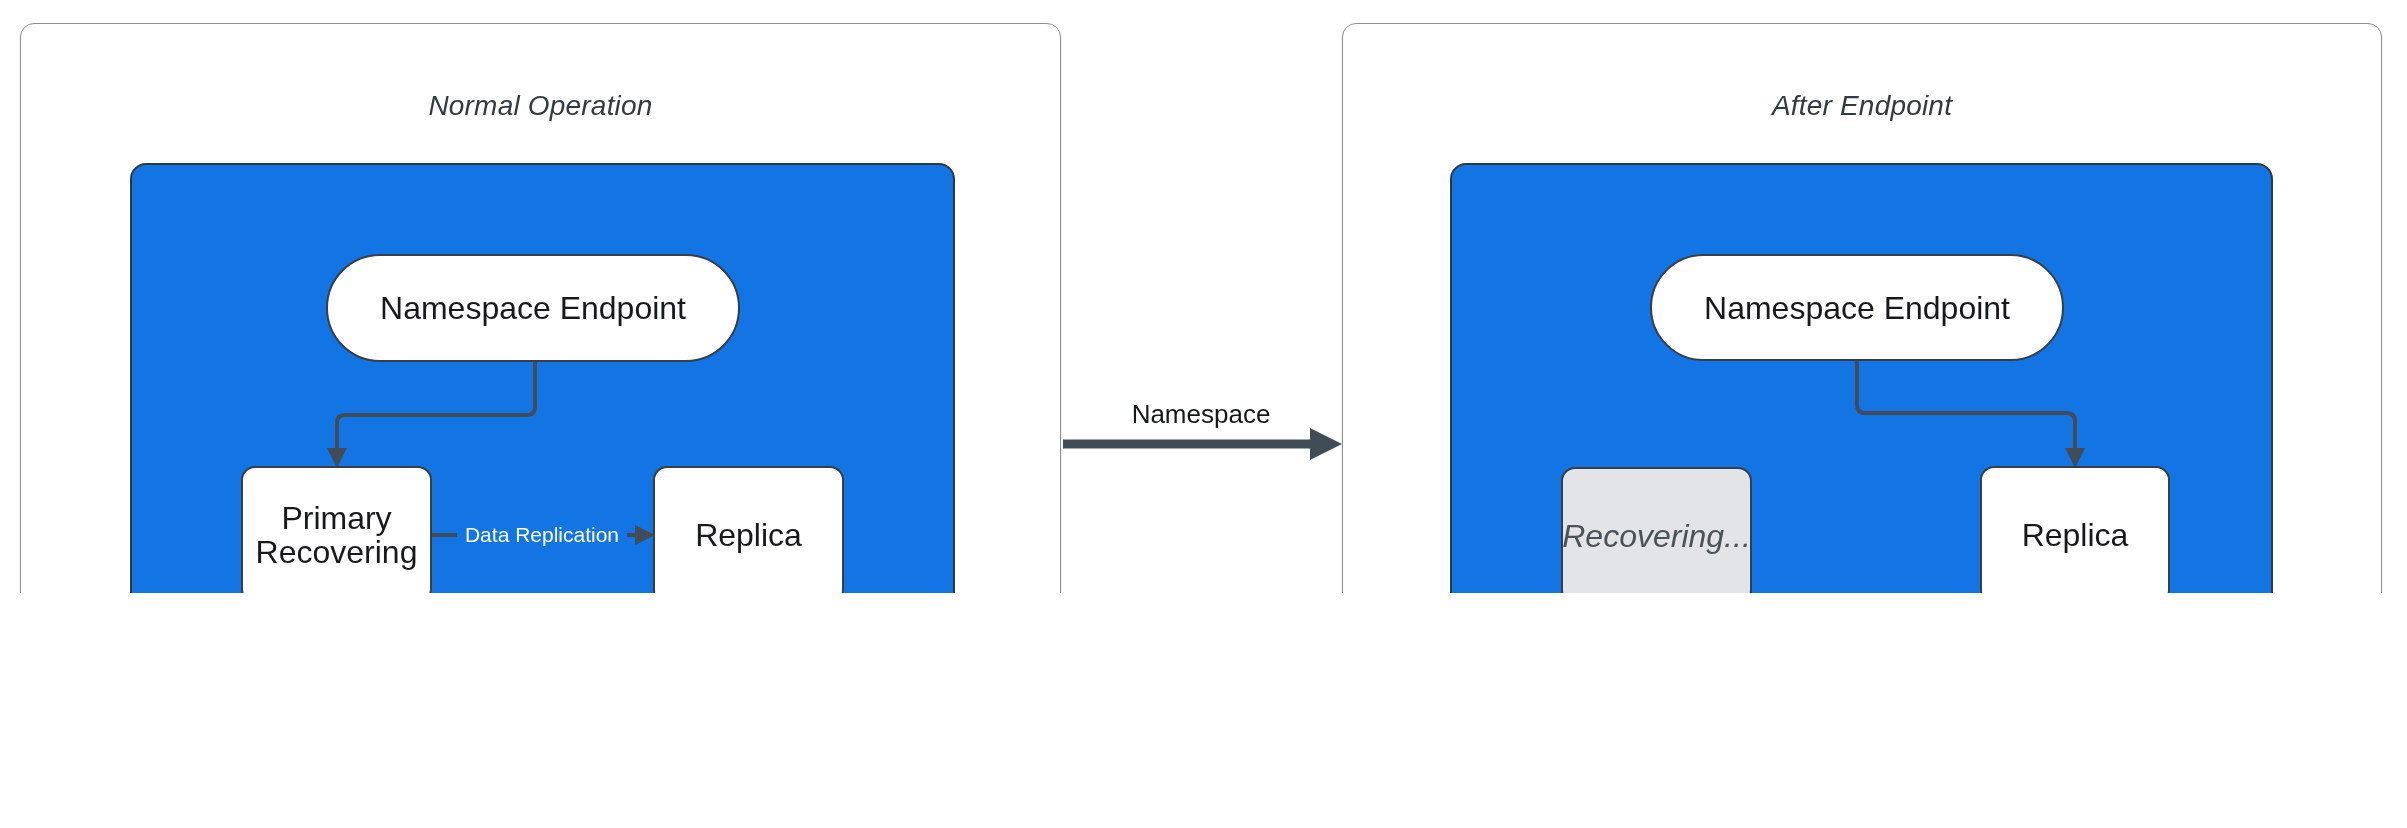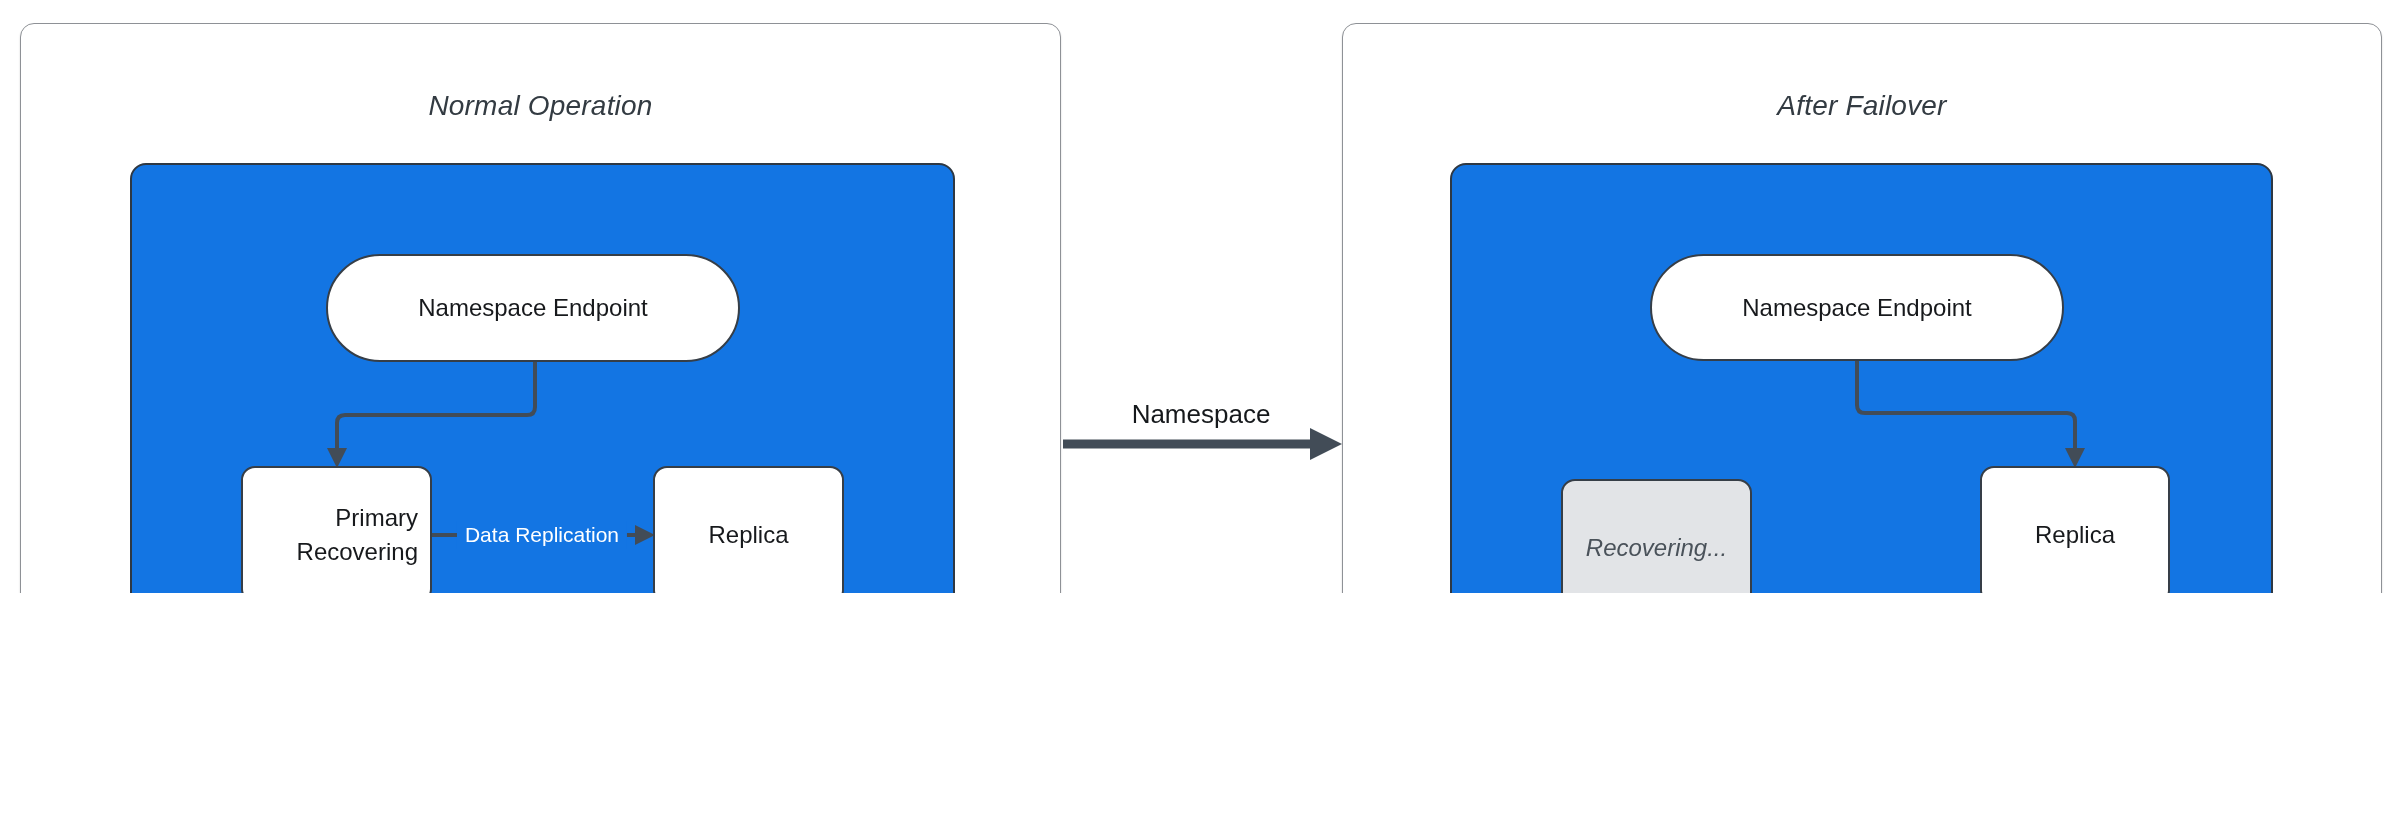--- a/index.html
+++ b/index.html
@@ -37,22 +37,22 @@
     box-sizing: border-box;
   }
   .node {
     position: absolute;
     background: var(--node-white, #ffffff);
     border: 2px solid var(--node-border, #363e47);
     box-sizing: border-box;
     display: flex;
     align-items: center;
     justify-content: center;
-    text-align: right;
-    font-size: 24px;
+    text-align: center;
+    font-size: 32px;
     line-height: 34px;
     color: var(--node-text, #17191c);
   }
   .node.pill { border-radius: 60px; border-width: 2.5px; }
   .node.rect { border-radius: 14px; padding: 0 12px; }
   .node.recovering {
     background: var(--recovering-gray, #e2e4e7);
     color: var(--recovering-text, #4a525a);
     font-style: italic;
   }
@@ -82,21 +82,21 @@
 <body>
 
 <div id="canvas">
 
   <div class="panel" style="left:20px; top:23px; width:1041px; height:780px;"></div>
   <div class="panel-title" style="left:20px; top:88px; width:1041px;">Normal Operation</div>
 
   <div class="container-box" style="left:130px; top:163px; width:825px; height:534px;"></div>
 
   <div class="panel" style="left:1342px; top:23px; width:1040px; height:780px;"></div>
-  <div class="panel-title" style="left:1342px; top:88px; width:1040px;">After Failover</div>
+  <div class="panel-title" style="left:1342px; top:88px; width:1040px;">After Endpoint</div>
 
   <div class="container-box" style="left:1450px; top:163px; width:823px; height:534px;"></div>
 
   <svg id="edges" width="2407" height="828" viewBox="0 0 2407 828">
 
     <path class="edge thin" d="M 535 362 L 535 407 Q 535 415 527 415 L 345 415 Q 337 415 337 423 L 337 450"></path>
     <polygon class="arrowhead" points="327,448 347,448 337,468"></polygon>
 
     <path class="edge thin" d="M 432 535 L 638 535"></path>
     <polygon class="arrowhead" points="635,525 635,545 655,535"></polygon>
@@ -117,20 +117,20 @@
   <div class="node rect" style="left:653px; top:466px; width:191px; height:138px;">
     <span>Replica</span>
   </div>
   <div class="edge-label replication-label" style="left:542px; top:535px;">Data Replication</div>
 
   <div class="edge-label failover-label" style="left:1201px; top:414px;">Namespace</div>
 
   <div class="node pill" style="left:1650px; top:254px; width:414px; height:107px;">
     <span>Namespace Endpoint</span>
   </div>
-  <div class="node rect recovering" style="left:1561px; top:467px; width:191px; height:137px;margin-top:12px;">
+  <div class="node rect recovering" style="left:1561px; top:467px; width:191px; height:137px;">
     <span>Recovering...</span>
   </div>
   <div class="node rect" style="left:1980px; top:466px; width:190px; height:138px;">
     <span>Replica</span>
   </div>
 
 </div>
 
 </body></html>

